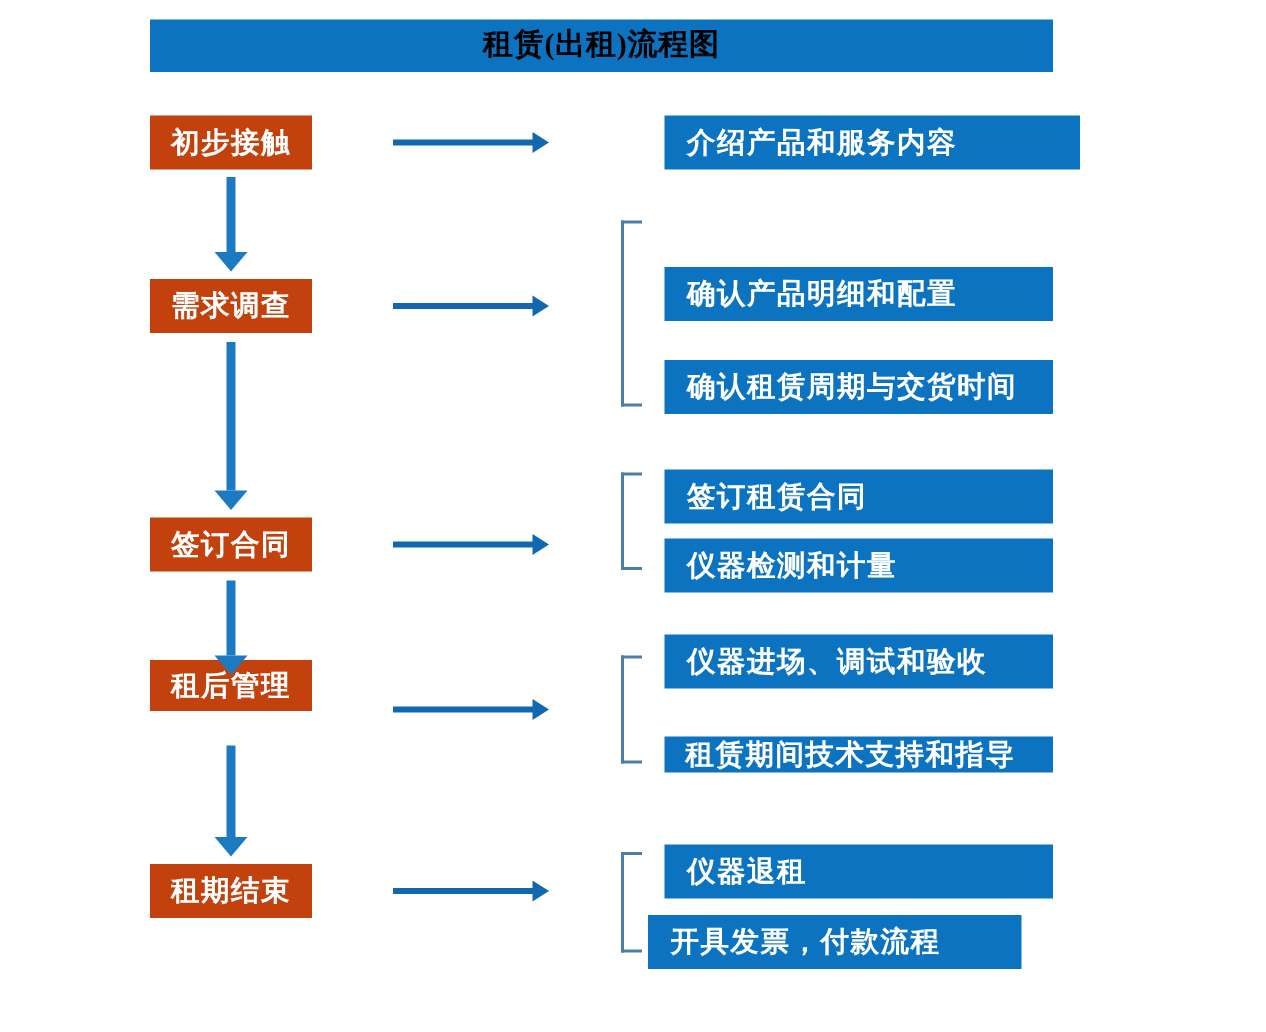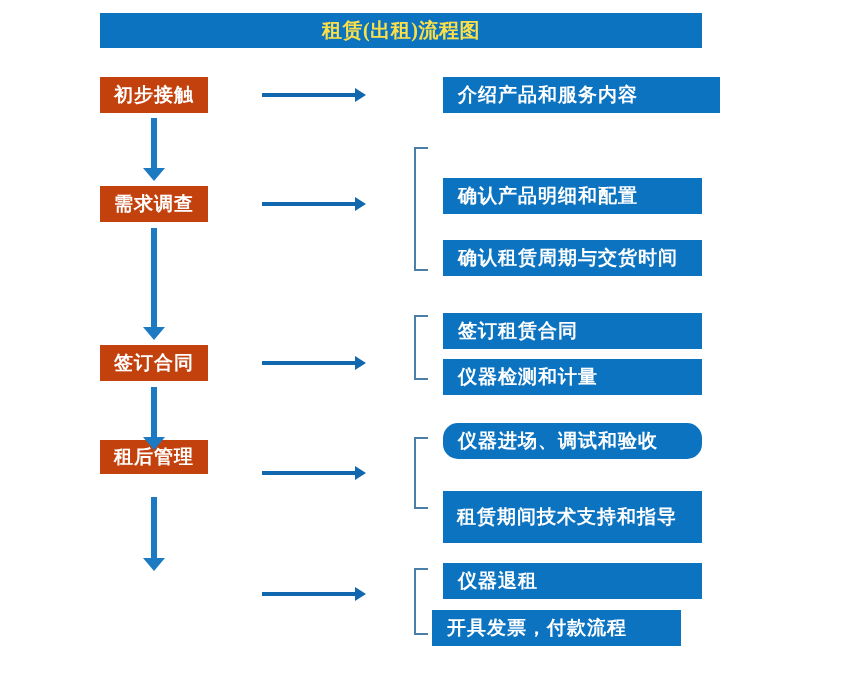--- a/index.html
+++ b/index.html
@@ -19,21 +19,21 @@
   }
 
   
   .title-bar {
     position: absolute;
     left: 100px;
     top: 13px;
     width: 602px;
     height: 35px;
     background: #0B73C0;
-    color: #fde047;
+    color: #000000;
     font-size: 20px;
     font-weight: bold;
     line-height: 35px;
     text-align: center;
     letter-spacing: 0.5px;
   }
 
   
   .stage-box {
     position: absolute;
@@ -120,20 +120,21 @@
   <div class="title-bar">租赁(出租)流程图</div>
 
   <div class="stage-box" style="left:100px; top:77px; width:108px; height:36px;">初步接触</div>
 
   <div class="stage-box" style="left:100px; top:186px; width:108px; height:36px;">需求调查</div>
 
   <div class="stage-box" style="left:100px; top:345px; width:108px; height:36px;">签订合同</div>
 
   <div class="stage-box" style="left:100px; top:440px; width:108px; height:34px;">租后管理</div>
 
+  <div class="stage-box" style="left:100px; top:576px; width:108px; height:36px;">租期结束</div>
 
   <div class="v-arrow" style="left:143px; top:118px; height:63px;">
     <div class="shaft" style="height:50px;"></div>
     <div class="head" style="top:50px;"></div>
   </div>
 
   <div class="v-arrow" style="left:143px; top:228px; height:112px;">
     <div class="shaft" style="height:99px;"></div>
     <div class="head" style="top:99px;"></div>
   </div>
@@ -185,21 +186,21 @@
 
   <div class="detail-box" style="left:443px; top:134px; width:259px; height:36px;margin-top:44px;">确认产品明细和配置</div>
 
 
   <div class="detail-box" style="left:443px; top:240px; width:259px; height:36px;">确认租赁周期与交货时间</div>
 
   <div class="detail-box" style="left:443px; top:313px; width:259px; height:36px;">签订租赁合同</div>
 
   <div class="detail-box" style="left:443px; top:359px; width:259px; height:36px;">仪器检测和计量</div>
 
-  <div class="detail-box" style="left:443px; top:423px; width:259px; height:36px;border-radius:15px;">仪器进场、调试和验收</div>
-
-  <div class="detail-box" style="left:443px; top:491px; width:259px; height:52px;padding-left:14px;">租赁期间技术支持和指导</div>
+  <div class="detail-box" style="left:443px; top:423px; width:259px; height:36px;">仪器进场、调试和验收</div>
+
+  <div class="detail-box" style="left:443px; top:491px; width:259px; height:24px;padding-left:14px;">租赁期间技术支持和指导</div>
 
   <div class="detail-box" style="left:443px; top:563px; width:259px; height:36px;">仪器退租</div>
 
   <div class="detail-box" style="left:432px; top:610px; width:249px; height:36px;">开具发票，付款流程</div>
 
 </div>
 
 </body></html>

